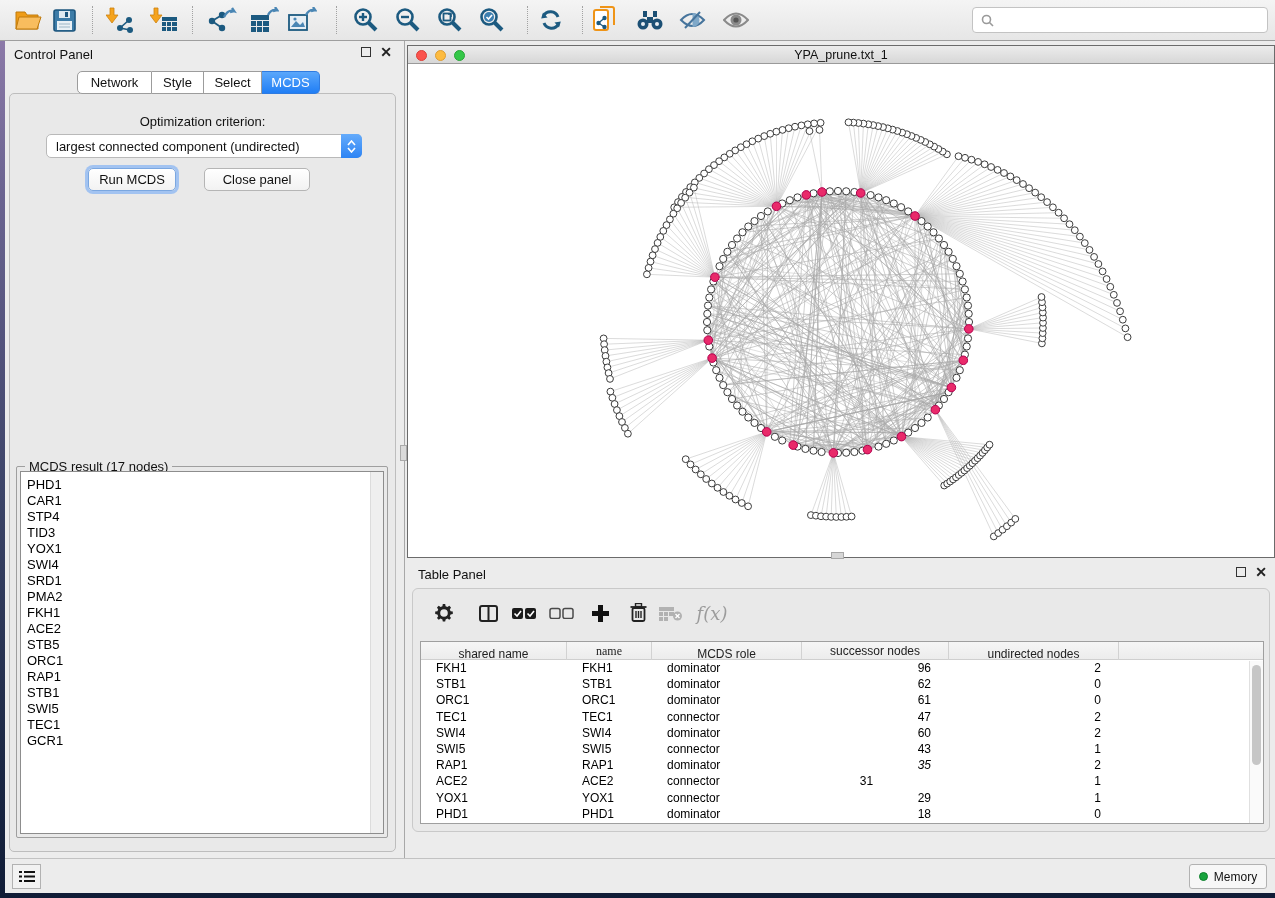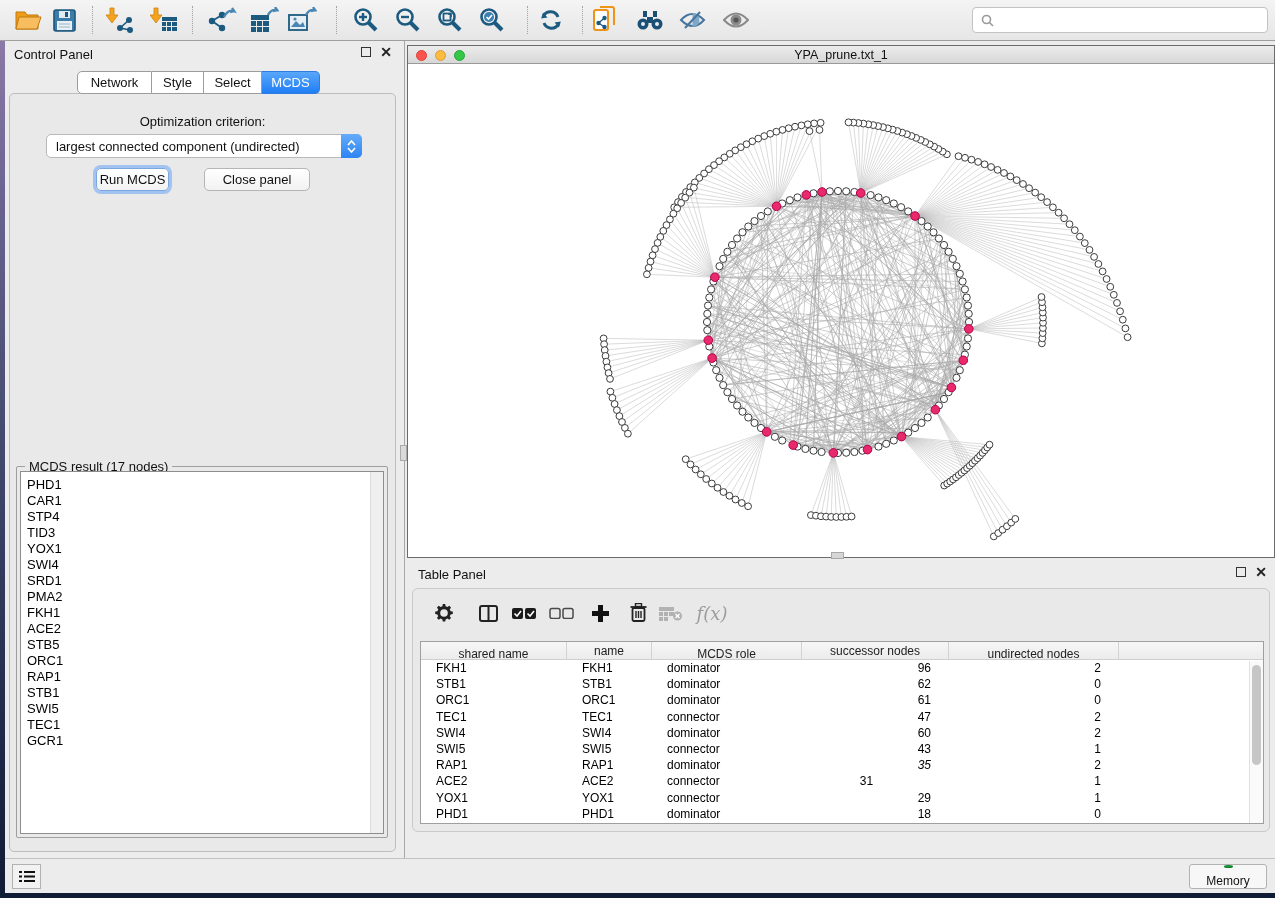--- a/index.html
+++ b/index.html
@@ -33,21 +33,21 @@
     background:#e9e9e9; border:1px solid #bdbdbd; border-radius:5px; }
   .opt-label { position:absolute; left:0; right:0; top:20px; text-align:center; font-size:13px; color:#111; }
   .dropdown { position:absolute; left:36px; top:40px; width:316px; height:24px; background:#fff;
     border:1px solid #b9b9b9; border-radius:5px; display:flex; align-items:center; font-size:13px; color:#111; }
   .dropdown .dd-text { flex:1; padding-left:9px; white-space:nowrap; overflow:hidden; }
   .dd-stepper { width:21px; height:24px; margin:-1px -1px -1px 0; border-radius:0 5px 5px 0;
     background:linear-gradient(#64abfb,#2d84f4); display:flex; flex-direction:column; align-items:center; justify-content:center; }
   .dd-stepper svg { display:block; }
   .btn { background:linear-gradient(#ffffff,#f2f2f2); border:1px solid #b5b5b5; border-radius:5px;
     font-size:13px; color:#111; height:23px; display:inline-flex; align-items:center; justify-content:center; }
-  .run-btn { position:absolute; left:86px; top:74px; width:73px; border-color:#7ba7e0;
+  .run-btn { position:absolute; left:78px; top:74px; width:88px; border-color:#7ba7e0;
     box-shadow:0 0 0 3px rgba(104,164,248,.55); }
   .closep-btn { position:absolute; left:194px; top:74px; width:106px; }
   .result-group { position:absolute; left:6px; top:372px; width:372px; height:372px;
     border:1px solid #9f9f9f; border-radius:2px; }
   .result-legend { position:absolute; left:8px; top:-8px; background:#e9e9e9; padding:0 4px; font-size:13px; color:#111; }
   .result-list { position:absolute; left:3px; right:3px; top:4px; bottom:3px; background:#fff;
     border:1px solid #8d8d8d; overflow:hidden; }
   .result-scroll { position:absolute; top:0; right:0; bottom:0; width:13px; background:#efefef; border-left:1px solid #dcdcdc; }
   .result-item { font-size:13px; line-height:16px; padding-left:6px; color:#000; }
   .result-items { padding-top:5px; }
@@ -90,21 +90,21 @@
   .tbl-scroll { position:absolute; right:0; top:19px; bottom:0; width:14px; background:#fafafa; border-left:1px solid #e0e0e0; }
   .tbl-thumb { position:absolute; left:2px; right:2px; top:4px; height:100px; background:#c6c6c6; border-radius:5px; }
   .tp-tabs { position:absolute; left:0; right:0; top:277px; height:21px; display:flex; justify-content:center; }
   .tp-tabs .tabseg { height:21px; font-size:12.5px; }
 
   
   .statusbar { position:absolute; left:5px; top:858px; width:1270px; height:35px; background:#ececec; border-top:1px solid #c2c2c2; }
   .status-left-btn { position:absolute; left:7px; top:5px; width:29px; height:25px; background:#f2f2f2;
     border:1px solid #b2b2b2; display:flex; align-items:center; justify-content:center; }
   .memory-btn { position:absolute; right:8px; top:5px; width:78px; height:25px; background:#f7f7f7;
-    border:1px solid #b2b2b2; border-radius:3px; display:flex; align-items:center; justify-content:center; gap:6px; font-size:12px; color:#111;flex-direction:column; }
+    border:1px solid #b2b2b2; border-radius:3px; display:flex; align-items:center; justify-content:center; gap:6px; font-size:12px; color:#111; }
   .mem-dot { width:9px; height:9px; border-radius:50%; background:#17a33c; border:1px solid #0d7f2b; }
 </style>
 </head>
 <body>
 
 <div class="app-bg"></div>
 
 <div class="toolbar">
   <div class="tb-btn" style="left:12px">
     <svg width="27" height="22" viewBox="0 0 27 22">
@@ -1259,21 +1259,21 @@
               <g fill="#5a5a5a">
                 <rect x="4" y="0" width="3" height="3"></rect>
                 <rect x="0" y="7" width="3" height="3"></rect>
                 <rect x="4" y="7" width="3" height="3"></rect>
                 <rect x="8" y="7" width="3" height="3"></rect>
               </g>
               <path d="M5.5 3 v2 M1.5 7 v-2 h8 v2 M5.5 5 v2" stroke="#5a5a5a" fill="none"></path>
             </svg>
             <span>shared name</span>
           </div>
-          <div class="th" style="width: 85px;">
+          <div class="th" style="width: 85px; font-family: Liberation Serif, serif;">
             <span>name</span>
           </div>
           <div class="th" style="width: 150px;">
             <svg width="11" height="11" viewBox="0 0 11 11">
               <g fill="#5a5a5a">
                 <rect x="4" y="0" width="3" height="3"></rect>
                 <rect x="0" y="7" width="3" height="3"></rect>
                 <rect x="4" y="7" width="3" height="3"></rect>
                 <rect x="8" y="7" width="3" height="3"></rect>
               </g>

